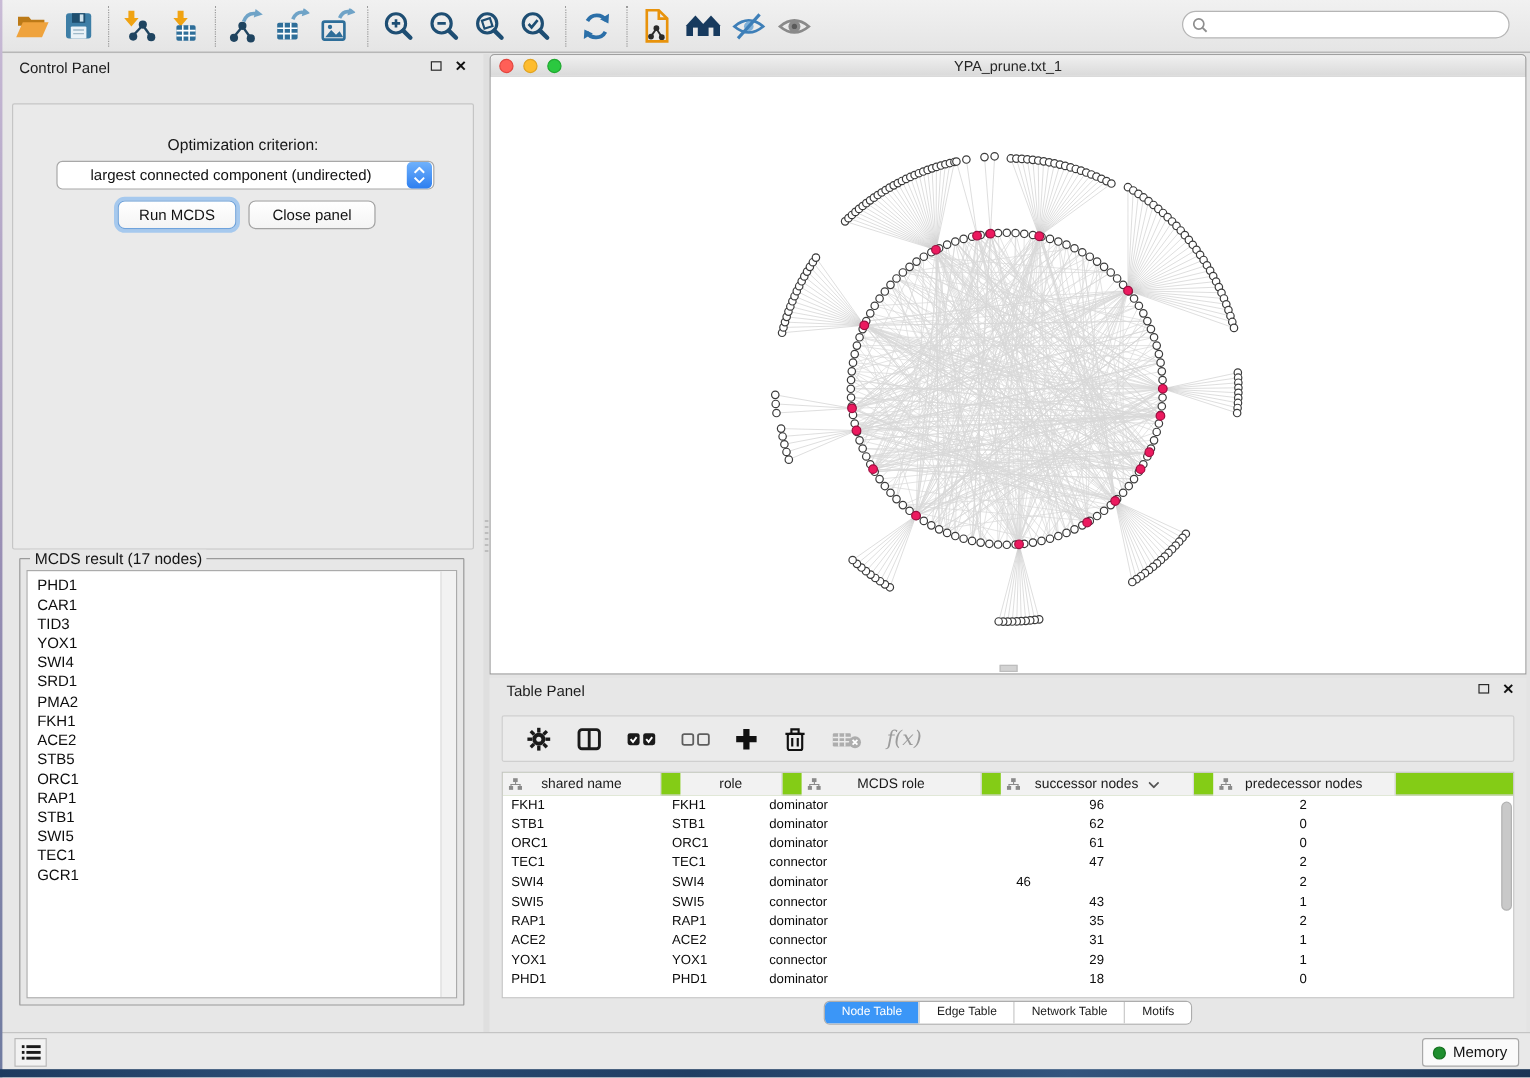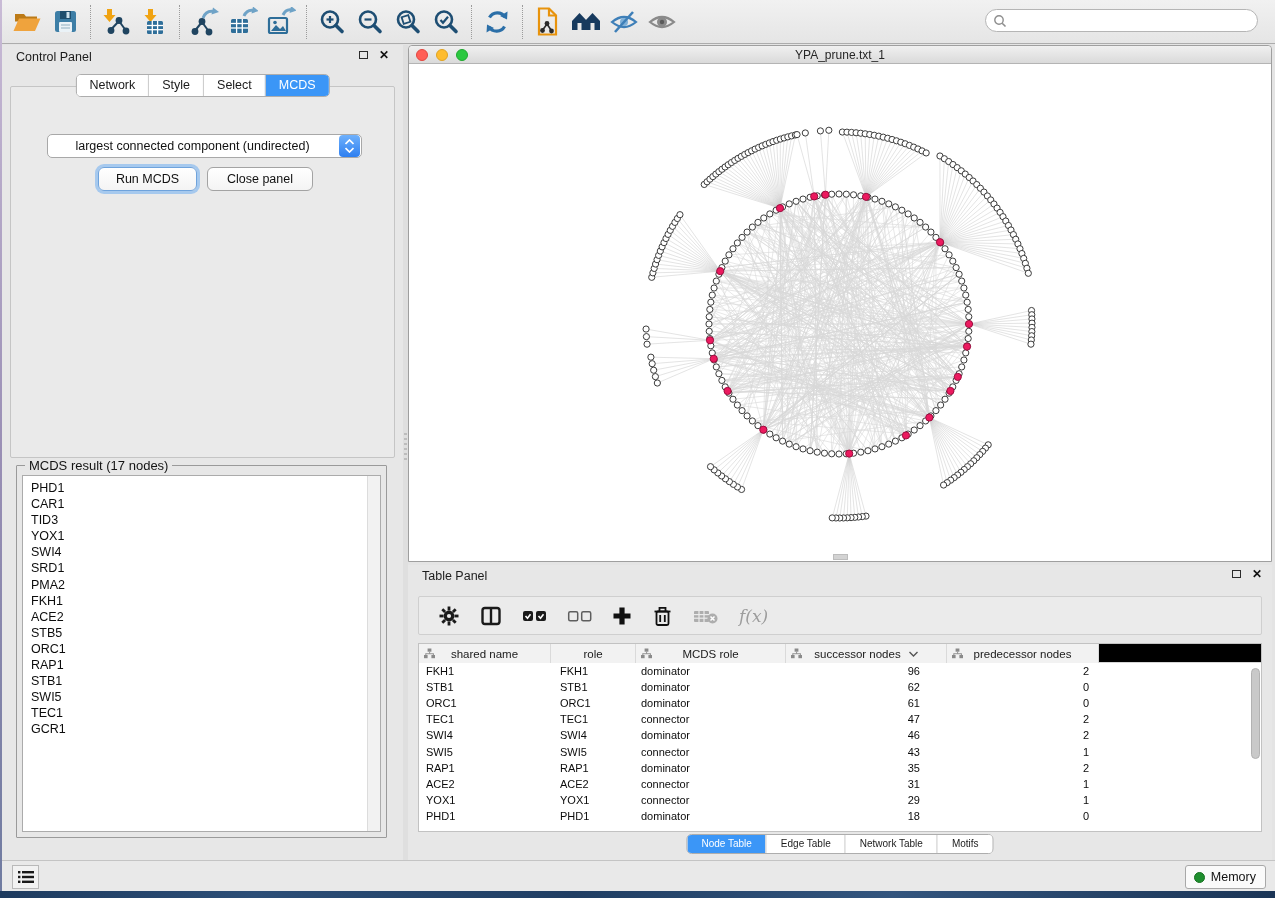--- a/index.html
+++ b/index.html
@@ -84,21 +84,21 @@
   .table-panel { position:absolute; left:408px; top:565px; width:864px; height:295px; background:#E7E7E7; }
   .tp-title { position:absolute; left:14px; top:4px; font-size:12.5px; color:#1c1c1c; }
   .tp-controls { position:absolute; right:10px; top:4px; display:flex; gap:11px; align-items:center;}
   .tp-toolbar { position:absolute; left:10px; right:10px; top:31px; height:39px;
     background:#EBEBEB; border:1px solid #CFCFCF; border-radius:2px;
     display:flex; align-items:center; gap:20px; padding-left:19px; }
   .tp-ico { display:flex; align-items:center; justify-content:center; }
   .fx-label { font-size:17px; color:#9C9C9C; font-family:"DejaVu Serif", serif; font-style:italic; }
   .tbl-box { position:absolute; left:10px; right:10px; top:78px; height:189px;
     background:#fff; border:1px solid #C2C2C2; overflow:hidden; }
-  .tbl-head { display:flex; height:19px; border-bottom:1px solid #D6D6D6; background:#000000;}
+  .tbl-head { display:flex; height:19px; border-bottom:1px solid #D6D6D6; background:#84cc16;gap:16px;}
   .th { position:relative; height:19px; background:#F2F2F2; border-right:1px solid #DADADA;
     display:flex; align-items:center; justify-content:center; font-size:11.5px; color:#1a1a1a; }
   .th .glyph { position:absolute; left:5px; top:4px; }
   .th .chev { margin-left:8px; }
   .tbl-rows { position:relative; }
   .tr { display:flex; height:16.1px; align-items:center; }
   .td { font-size:11px; color:#0c0c0c; white-space:nowrap; overflow:hidden; }
   .td.c0 { padding-left:7px; } .td.c1 { padding-left:9px; } .td.c2 { padding-left:5px; }
   .td.c3 { text-align:right; padding-right:27px; } .td.c4 { text-align:right; padding-right:10px; }
   .tbl-scroll { position:absolute; right:1px; top:24px; width:9px; height:91px;
@@ -282,27 +282,22 @@
       <input type="text" placeholder="" style="">
     </div>
   </div>
 
   <div class="control-panel">
     <div class="cp-title">Control Panel</div>
     <div class="cp-controls">
       <span class="panel-float"></span>
       <span class="panel-close">✕</span>
     </div>
-    <div class="seg cp-tabs">
-        <div class="tab">Network</div>
-        <div class="tab">Style</div>
-        <div class="tab">Select</div>
-        <div class="tab active">MCDS</div>
-      </div>
     <div class="cp-card">
+      <div class="opt-label">Optimization criterion:</div>
       <div class="dropdown">
         <span class="dd-text">largest connected component (undirected)</span>
         <span class="dd-step">
           <svg width="9" height="6" viewBox="0 0 9 6">
               <path d="M0.5 5 L4.5 1 L8.5 5" fill="none" stroke="#fff" stroke-width="1.7"></path>
             </svg>
           <svg width="9" height="6" viewBox="0 0 9 6">
               <path d="M0.5 1 L4.5 5 L8.5 1" fill="none" stroke="#fff" stroke-width="1.7"></path>
             </svg>
         </span>
@@ -1361,21 +1356,21 @@
             <div class="td c0" style="width: 132px;">TEC1</div>
             <div class="td c1" style="width: 85px;">TEC1</div>
             <div class="td c2" style="width: 150px;">connector</div>
             <div class="td c3" style="width: 161px;">47</div>
             <div class="td c4" style="width: 152px;">2</div>
           </div>
           <div class="tr">
             <div class="td c0" style="width: 132px;">SWI4</div>
             <div class="td c1" style="width: 85px;">SWI4</div>
             <div class="td c2" style="width: 150px;">dominator</div>
-            <div class="td c3" style="width: 161px;">46</div>
+            <div class="td c3" style="width: 161px; text-align: center;">46</div>
             <div class="td c4" style="width: 152px;">2</div>
           </div>
           <div class="tr">
             <div class="td c0" style="width: 132px;">SWI5</div>
             <div class="td c1" style="width: 85px;">SWI5</div>
             <div class="td c2" style="width: 150px;">connector</div>
             <div class="td c3" style="width: 161px;">43</div>
             <div class="td c4" style="width: 152px;">1</div>
           </div>
           <div class="tr">

